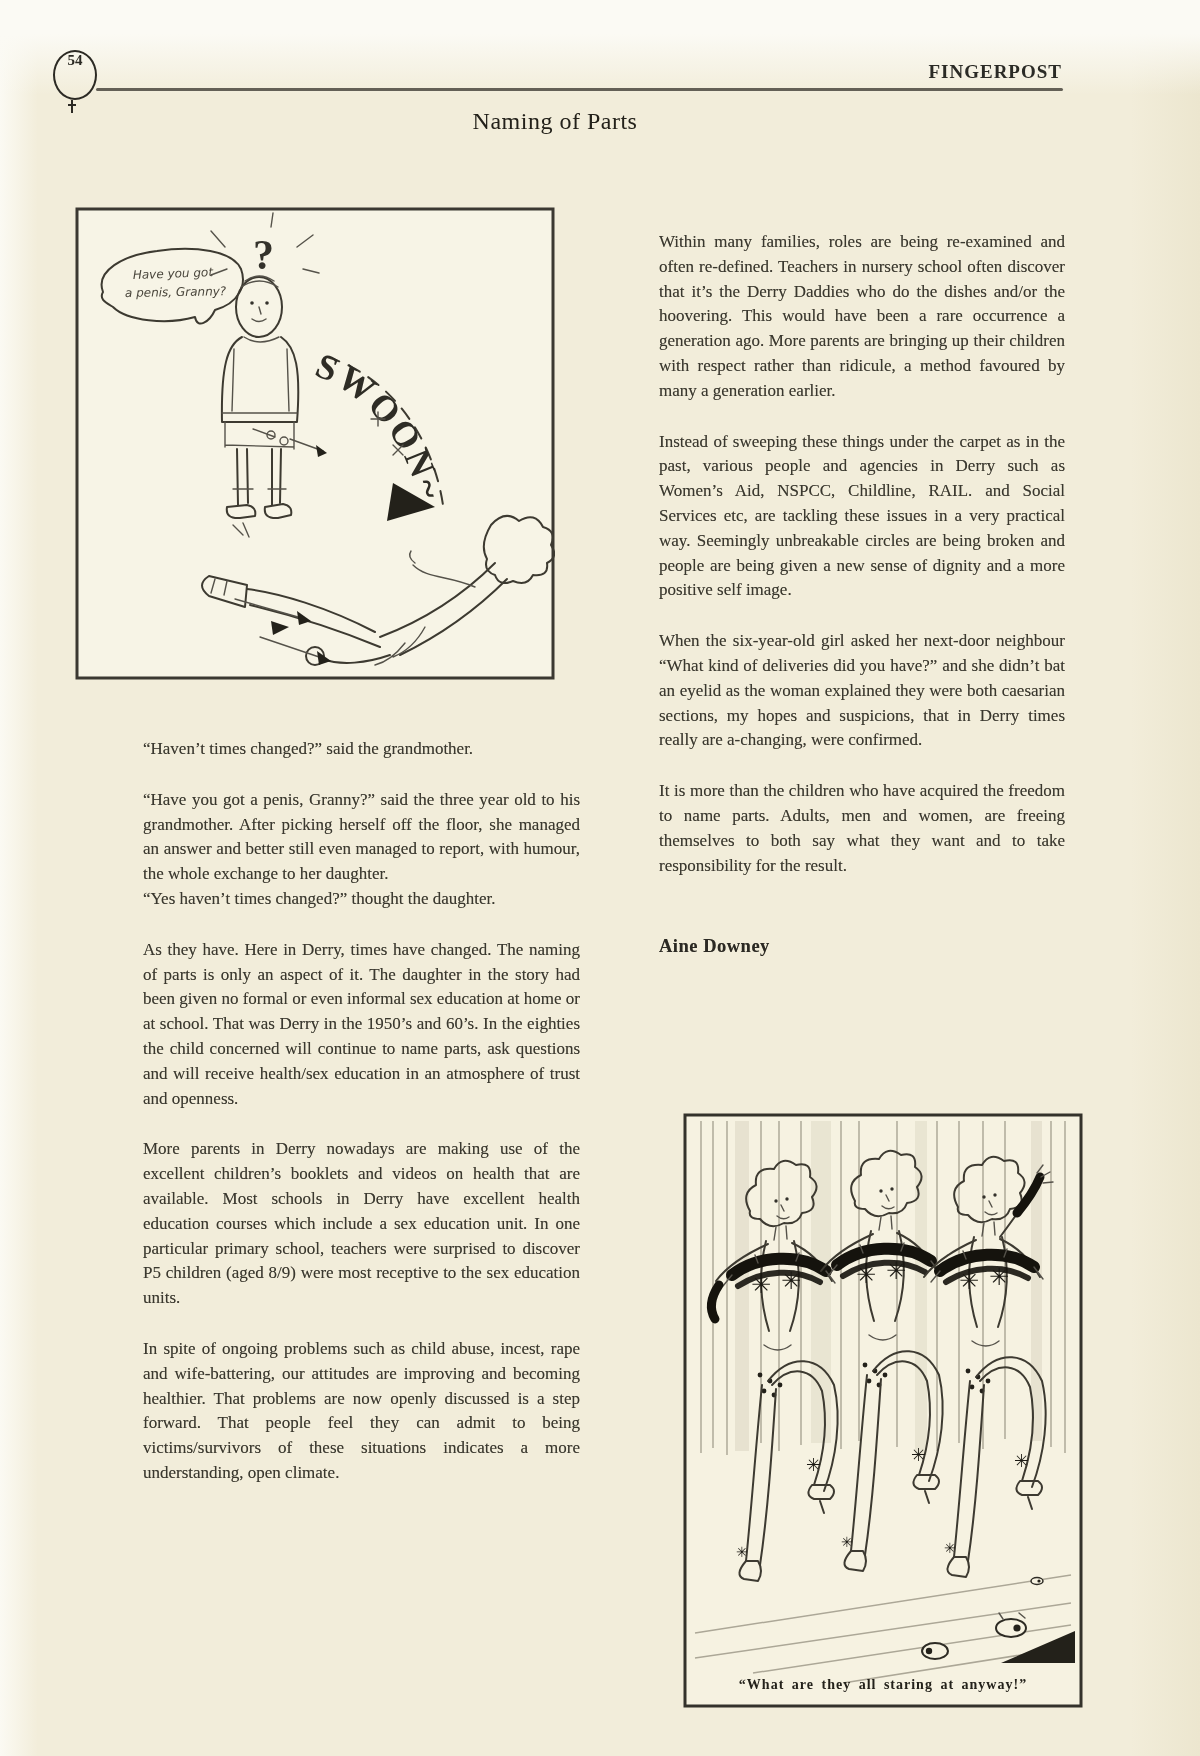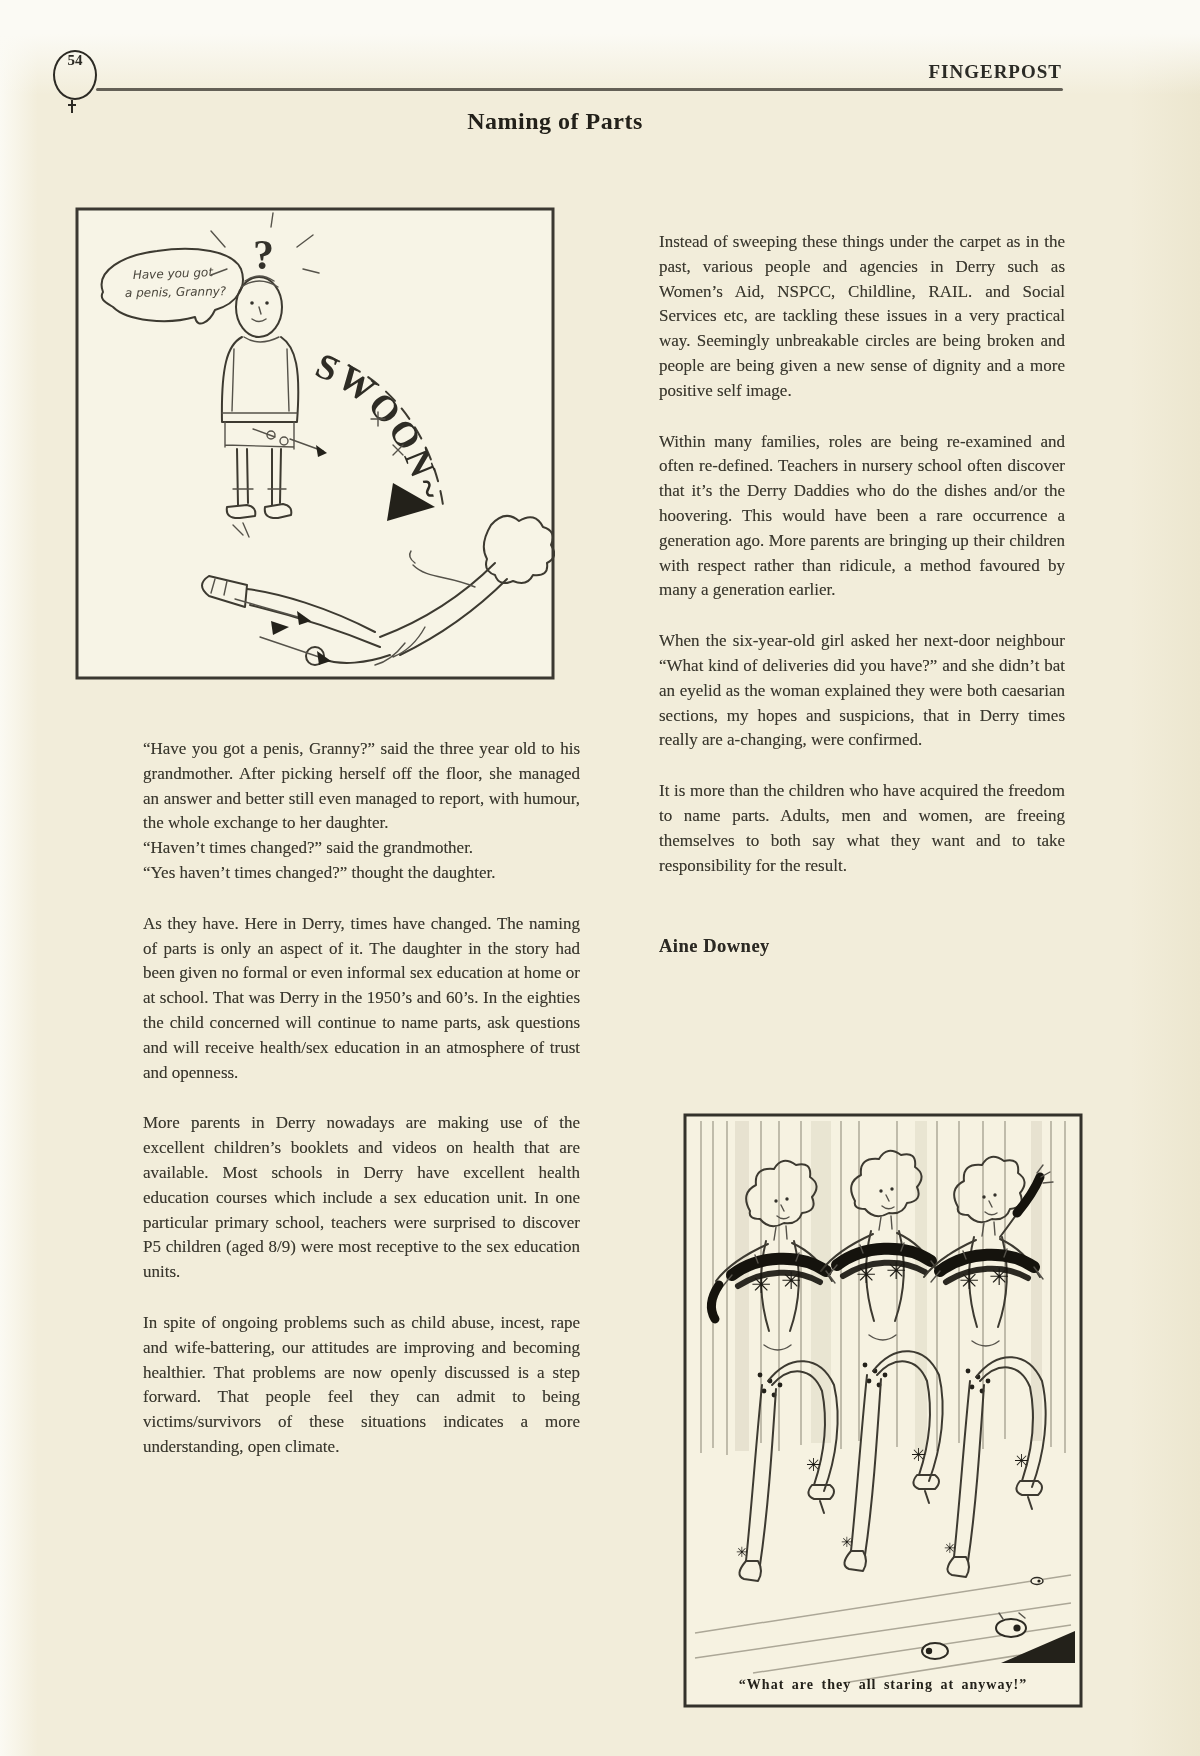--- a/index.html
+++ b/index.html
@@ -21,21 +21,21 @@
   }
   .page-number-tail{position:absolute;left:71px;top:100px;width:2px;height:13px;background:#2c2a24;}
   .page-number-tail::after{content:"";position:absolute;left:-3px;top:4px;width:8px;height:2px;background:#2c2a24;}
   .masthead{
     position:absolute;top:61px;right:138px;
     font-size:19px;font-weight:bold;letter-spacing:1px;color:#2b2b26;
   }
   .rule{position:absolute;left:96px;top:88px;width:967px;height:3px;background:#4a473e;border-radius:2px;opacity:.85;}
   .title{
     position:absolute;top:108px;left:0;width:1110px;margin:0;text-align:center;
-    font-size:24px;font-weight:bold;color:#23211a;letter-spacing:.5px;
+    font-size:24px;font-weight:normal;color:#23211a;letter-spacing:.5px;
   }
   .cartoon{position:absolute;display:block;}
   .cartoon1{left:75px;top:207px;width:480px;height:473px;}
   .cartoon2{left:683px;top:1113px;width:400px;height:595px;}
   .col{position:absolute;font-size:17px;line-height:24.8px;text-align:justify;color:#3a382f;
        text-shadow:0 0 .4px rgba(60,55,40,.45);}
   .col-left{left:143px;top:737px;width:437px;}
   .col-right{left:659px;top:230px;width:406px;}
   .para{margin:0;}
   .para + .para{margin-top:26px;}
@@ -117,31 +117,31 @@
       <path class="sk-thin" d="M330,436 q-14,18 -30,22 M350,420 q-12,22 -32,30"></path>
       <path class="sk-thin" d="M160,392 L230,412"></path>
       <polygon class="sk-dark" points="236,414 222,404 224,418"></polygon>
       <path class="sk-thin" d="M185,430 L250,452"></path>
       <polygon class="sk-dark" points="256,454 242,444 244,458"></polygon>
       <polygon class="sk-dark" points="196,414 214,420 198,428"></polygon>
     </g>
   </svg>
 
   <div class="col col-left">
+    <p class="para tight">“Haven’t times changed?” said the grandmother.</p>
     <p class="para">“Have you got a penis, Granny?” said the three year old to his grandmother. After picking herself off the floor, she managed an answer and better still even managed to report, with humour, the whole exchange to her daughter.</p>
-    <p class="para tight">“Haven’t times changed?” said the grandmother.</p>
     <p class="para tight">“Yes haven’t times changed?” thought the daughter.</p>
     <p class="para">As they have. Here in Derry, times have changed. The naming of parts is only an aspect of it. The daughter in the story had been given no formal or even informal sex education at home or at school. That was Derry in the 1950’s and 60’s. In the eighties the child concerned will continue to name parts, ask questions and will receive health/sex education in an atmosphere of trust and openness.</p>
     <p class="para">More parents in Derry nowadays are making use of the excellent children’s booklets and videos on health that are available. Most schools in Derry have excellent health education courses which include a sex education unit. In one particular primary school, teachers were surprised to discover P5 children (aged 8/9) were most receptive to the sex education units.</p>
     <p class="para">In spite of ongoing problems such as child abuse, incest, rape and wife-battering, our attitudes are improving and becoming healthier. That problems are now openly discussed is a step forward. That people feel they can admit to being victims/survivors of these situations indicates a more understanding, open climate.</p>
   </div>
 
   <div class="col col-right">
+    <p class="para">Within many families, roles are being re-examined and often re-defined. Teachers in nursery school often discover that it’s the Derry Daddies who do the dishes and/or the hoovering. This would have been a rare occurrence a generation ago. More parents are bringing up their children with respect rather than ridicule, a method favoured by many a generation earlier.</p>
     <p class="para">Instead of sweeping these things under the carpet as in the past, various people and agencies in Derry such as Women’s Aid, NSPCC, Childline, RAIL. and Social Services etc, are tackling these issues in a very practical way. Seemingly unbreakable circles are being broken and people are being given a new sense of dignity and a more positive self image.</p>
-    <p class="para">Within many families, roles are being re-examined and often re-defined. Teachers in nursery school often discover that it’s the Derry Daddies who do the dishes and/or the hoovering. This would have been a rare occurrence a generation ago. More parents are bringing up their children with respect rather than ridicule, a method favoured by many a generation earlier.</p>
     <p class="para">When the six-year-old girl asked her next-door neighbour “What kind of deliveries did you have?” and she didn’t bat an eyelid as the woman explained they were both caesarian sections, my hopes and suspicions, that in Derry times really are a-changing, were confirmed.</p>
     <p class="para">It is more than the children who have acquired the freedom to name parts. Adults, men and women, are freeing themselves to both say what they want and to take responsibility for the result.</p>
     <div class="byline">Aine Downey</div>
   </div>
 
   <svg class="cartoon cartoon2" viewBox="0 0 400 595">
     <defs>
       <g id="dancer">
         <path class="sk" d="M-28,88 q-10,-18 6,-26 q-2,-18 18,-16 q8,-14 22,-4 q16,-4 14,12 q12,8 2,20 q6,14 -10,16 q-4,12 -18,10 q-14,8 -24,-4 q-12,0 -10,-8 Z"></path>
         <circle cx="-2" cy="78" r="1.7" fill="#34322b"></circle>

